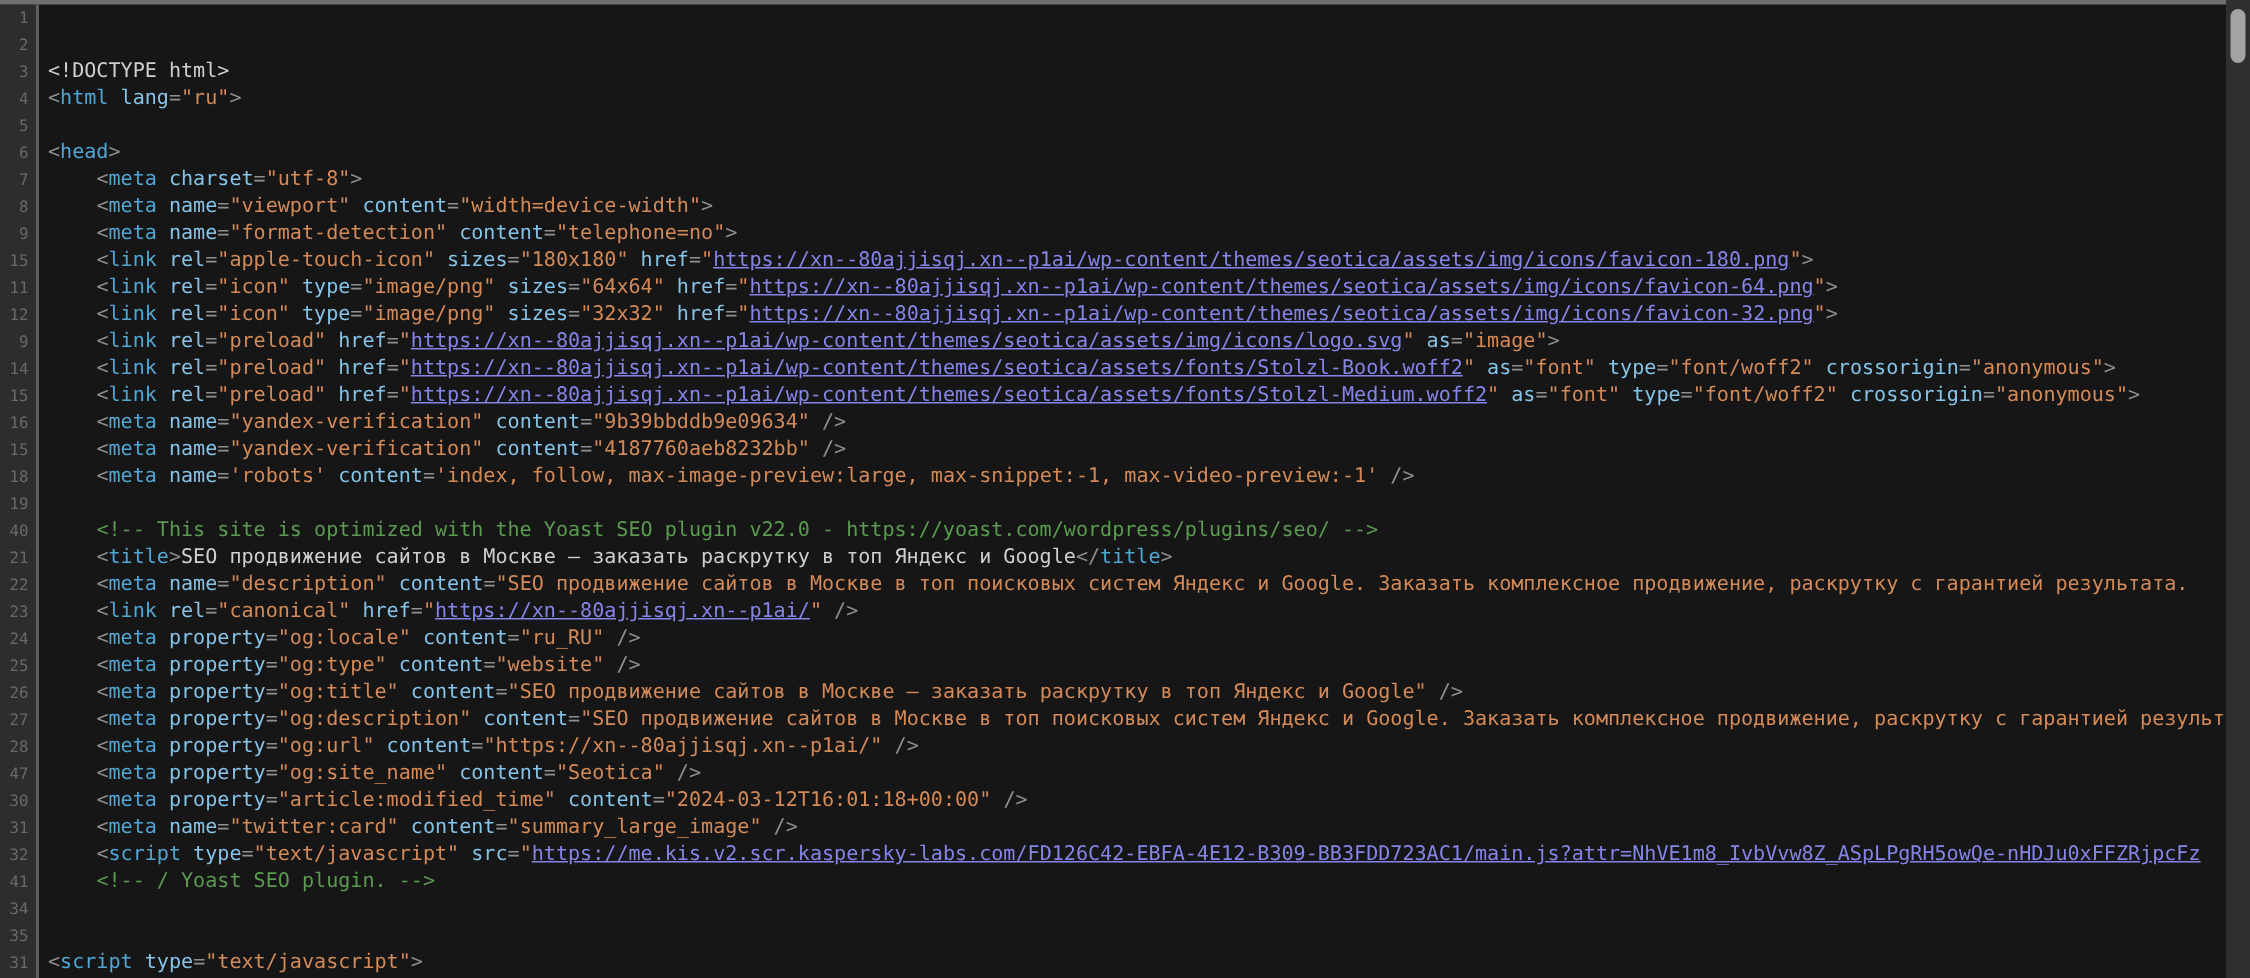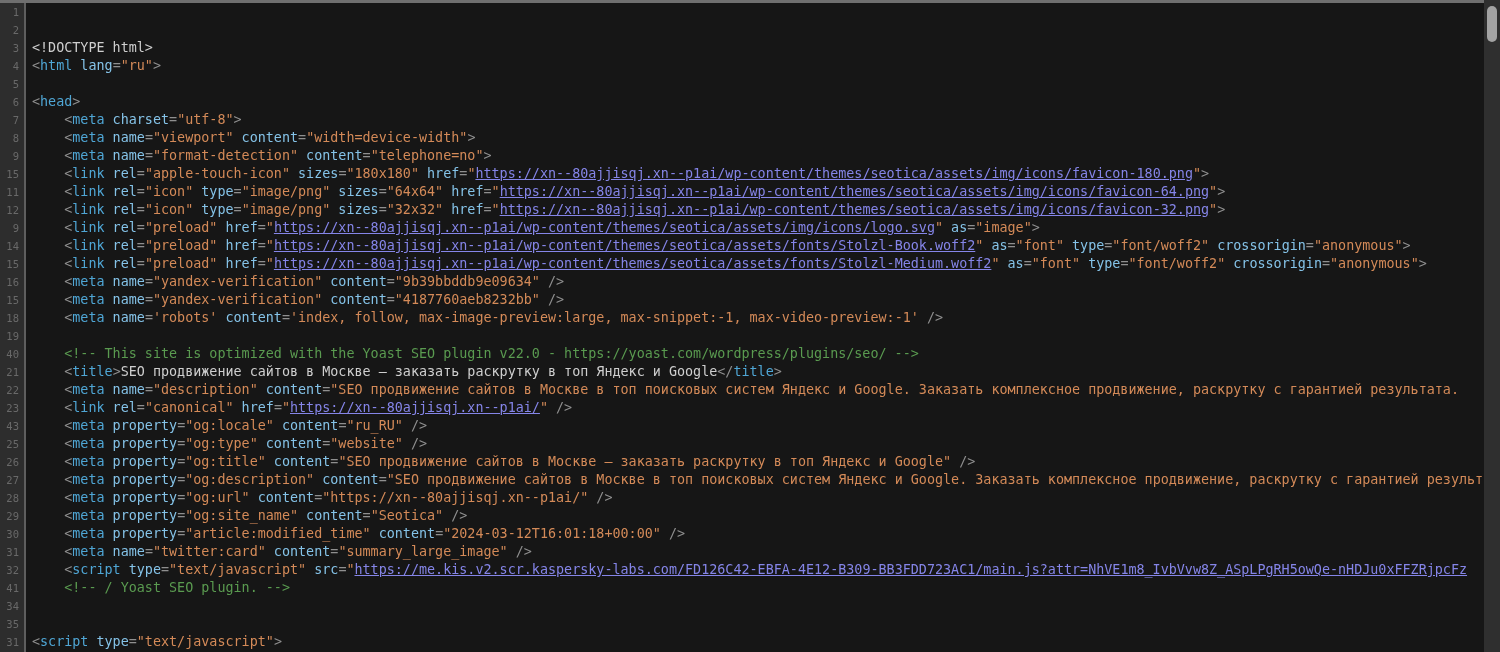--- a/index.html
+++ b/index.html
@@ -45,26 +45,26 @@
         <div class="ln">14</div>
         <div class="ln">15</div>
         <div class="ln">16</div>
         <div class="ln">15</div>
         <div class="ln">18</div>
         <div class="ln">19</div>
         <div class="ln">40</div>
         <div class="ln">21</div>
         <div class="ln">22</div>
         <div class="ln">23</div>
-        <div class="ln">43</div>
+        <div class="ln">24</div>
         <div class="ln">25</div>
         <div class="ln">26</div>
         <div class="ln">27</div>
         <div class="ln">28</div>
-        <div class="ln">29</div>
+        <div class="ln">47</div>
         <div class="ln">30</div>
         <div class="ln">31</div>
         <div class="ln">32</div>
         <div class="ln">41</div>
         <div class="ln">34</div>
         <div class="ln">35</div>
         <div class="ln">31</div>
       </div>
     <div class="code"><div class="cl">&nbsp;</div><div class="cl">&nbsp;</div><div class="cl"><span class="tk-x">&lt;!DOCTYPE html&gt;</span></div><div class="cl"><span class="tk-p">&lt;</span><span class="tk-t">html</span><span class="tk-a"> lang</span><span class="tk-p">=</span><span class="tk-s">"ru"</span><span class="tk-p">&gt;</span></div><div class="cl">&nbsp;</div><div class="cl"><span class="tk-p">&lt;</span><span class="tk-t">head</span><span class="tk-p">&gt;</span></div><div class="cl"><span class="tk-x">    </span><span class="tk-p">&lt;</span><span class="tk-t">meta</span><span class="tk-a"> charset</span><span class="tk-p">=</span><span class="tk-s">"utf-8"</span><span class="tk-p">&gt;</span></div><div class="cl"><span class="tk-x">    </span><span class="tk-p">&lt;</span><span class="tk-t">meta</span><span class="tk-a"> name</span><span class="tk-p">=</span><span class="tk-s">"viewport"</span><span class="tk-a"> content</span><span class="tk-p">=</span><span class="tk-s">"width=device-width"</span><span class="tk-p">&gt;</span></div><div class="cl"><span class="tk-x">    </span><span class="tk-p">&lt;</span><span class="tk-t">meta</span><span class="tk-a"> name</span><span class="tk-p">=</span><span class="tk-s">"format-detection"</span><span class="tk-a"> content</span><span class="tk-p">=</span><span class="tk-s">"telephone=no"</span><span class="tk-p">&gt;</span></div><div class="cl"><span class="tk-x">    </span><span class="tk-p">&lt;</span><span class="tk-t">link</span><span class="tk-a"> rel</span><span class="tk-p">=</span><span class="tk-s">"apple-touch-icon"</span><span class="tk-a"> sizes</span><span class="tk-p">=</span><span class="tk-s">"180x180"</span><span class="tk-a"> href</span><span class="tk-p">=</span><span class="tk-s">"</span><span class="tk-l">https://xn--80ajjisqj.xn--p1ai/wp-content/themes/seotica/assets/img/icons/favicon-180.png</span><span class="tk-s">"</span><span class="tk-p">&gt;</span></div><div class="cl"><span class="tk-x">    </span><span class="tk-p">&lt;</span><span class="tk-t">link</span><span class="tk-a"> rel</span><span class="tk-p">=</span><span class="tk-s">"icon"</span><span class="tk-a"> type</span><span class="tk-p">=</span><span class="tk-s">"image/png"</span><span class="tk-a"> sizes</span><span class="tk-p">=</span><span class="tk-s">"64x64"</span><span class="tk-a"> href</span><span class="tk-p">=</span><span class="tk-s">"</span><span class="tk-l">https://xn--80ajjisqj.xn--p1ai/wp-content/themes/seotica/assets/img/icons/favicon-64.png</span><span class="tk-s">"</span><span class="tk-p">&gt;</span></div><div class="cl"><span class="tk-x">    </span><span class="tk-p">&lt;</span><span class="tk-t">link</span><span class="tk-a"> rel</span><span class="tk-p">=</span><span class="tk-s">"icon"</span><span class="tk-a"> type</span><span class="tk-p">=</span><span class="tk-s">"image/png"</span><span class="tk-a"> sizes</span><span class="tk-p">=</span><span class="tk-s">"32x32"</span><span class="tk-a"> href</span><span class="tk-p">=</span><span class="tk-s">"</span><span class="tk-l">https://xn--80ajjisqj.xn--p1ai/wp-content/themes/seotica/assets/img/icons/favicon-32.png</span><span class="tk-s">"</span><span class="tk-p">&gt;</span></div><div class="cl"><span class="tk-x">    </span><span class="tk-p">&lt;</span><span class="tk-t">link</span><span class="tk-a"> rel</span><span class="tk-p">=</span><span class="tk-s">"preload"</span><span class="tk-a"> href</span><span class="tk-p">=</span><span class="tk-s">"</span><span class="tk-l">https://xn--80ajjisqj.xn--p1ai/wp-content/themes/seotica/assets/img/icons/logo.svg</span><span class="tk-s">"</span><span class="tk-a"> as</span><span class="tk-p">=</span><span class="tk-s">"image"</span><span class="tk-p">&gt;</span></div><div class="cl"><span class="tk-x">    </span><span class="tk-p">&lt;</span><span class="tk-t">link</span><span class="tk-a"> rel</span><span class="tk-p">=</span><span class="tk-s">"preload"</span><span class="tk-a"> href</span><span class="tk-p">=</span><span class="tk-s">"</span><span class="tk-l">https://xn--80ajjisqj.xn--p1ai/wp-content/themes/seotica/assets/fonts/Stolzl-Book.woff2</span><span class="tk-s">"</span><span class="tk-a"> as</span><span class="tk-p">=</span><span class="tk-s">"font"</span><span class="tk-a"> type</span><span class="tk-p">=</span><span class="tk-s">"font/woff2"</span><span class="tk-a"> crossorigin</span><span class="tk-p">=</span><span class="tk-s">"anonymous"</span><span class="tk-p">&gt;</span></div><div class="cl"><span class="tk-x">    </span><span class="tk-p">&lt;</span><span class="tk-t">link</span><span class="tk-a"> rel</span><span class="tk-p">=</span><span class="tk-s">"preload"</span><span class="tk-a"> href</span><span class="tk-p">=</span><span class="tk-s">"</span><span class="tk-l">https://xn--80ajjisqj.xn--p1ai/wp-content/themes/seotica/assets/fonts/Stolzl-Medium.woff2</span><span class="tk-s">"</span><span class="tk-a"> as</span><span class="tk-p">=</span><span class="tk-s">"font"</span><span class="tk-a"> type</span><span class="tk-p">=</span><span class="tk-s">"font/woff2"</span><span class="tk-a"> crossorigin</span><span class="tk-p">=</span><span class="tk-s">"anonymous"</span><span class="tk-p">&gt;</span></div><div class="cl"><span class="tk-x">    </span><span class="tk-p">&lt;</span><span class="tk-t">meta</span><span class="tk-a"> name</span><span class="tk-p">=</span><span class="tk-s">"yandex-verification"</span><span class="tk-a"> content</span><span class="tk-p">=</span><span class="tk-s">"9b39bbddb9e09634"</span><span class="tk-p"> /&gt;</span></div><div class="cl"><span class="tk-x">    </span><span class="tk-p">&lt;</span><span class="tk-t">meta</span><span class="tk-a"> name</span><span class="tk-p">=</span><span class="tk-s">"yandex-verification"</span><span class="tk-a"> content</span><span class="tk-p">=</span><span class="tk-s">"4187760aeb8232bb"</span><span class="tk-p"> /&gt;</span></div><div class="cl"><span class="tk-x">    </span><span class="tk-p">&lt;</span><span class="tk-t">meta</span><span class="tk-a"> name</span><span class="tk-p">=</span><span class="tk-s">'robots'</span><span class="tk-a"> content</span><span class="tk-p">=</span><span class="tk-s">'index, follow, max-image-preview:large, max-snippet:-1, max-video-preview:-1'</span><span class="tk-p"> /&gt;</span></div><div class="cl">&nbsp;</div><div class="cl"><span class="tk-x">    </span><span class="tk-c">&lt;!-- This site is optimized with the Yoast SEO plugin v22.0 - https://yoast.com/wordpress/plugins/seo/ --&gt;</span></div><div class="cl"><span class="tk-x">    </span><span class="tk-p">&lt;</span><span class="tk-t">title</span><span class="tk-p">&gt;</span><span class="tk-x">SEO продвижение сайтов в Москве — заказать раскрутку в топ Яндекс и Google</span><span class="tk-p">&lt;/</span><span class="tk-t">title</span><span class="tk-p">&gt;</span></div><div class="cl"><span class="tk-x">    </span><span class="tk-p">&lt;</span><span class="tk-t">meta</span><span class="tk-a"> name</span><span class="tk-p">=</span><span class="tk-s">"description"</span><span class="tk-a"> content</span><span class="tk-p">=</span><span class="tk-s">"SEO продвижение сайтов в Москве в топ поисковых систем Яндекс и Google. Заказать комплексное продвижение, раскрутку с гарантией результата.</span></div><div class="cl"><span class="tk-x">    </span><span class="tk-p">&lt;</span><span class="tk-t">link</span><span class="tk-a"> rel</span><span class="tk-p">=</span><span class="tk-s">"canonical"</span><span class="tk-a"> href</span><span class="tk-p">=</span><span class="tk-s">"</span><span class="tk-l">https://xn--80ajjisqj.xn--p1ai/</span><span class="tk-s">"</span><span class="tk-p"> /&gt;</span></div><div class="cl"><span class="tk-x">    </span><span class="tk-p">&lt;</span><span class="tk-t">meta</span><span class="tk-a"> property</span><span class="tk-p">=</span><span class="tk-s">"og:locale"</span><span class="tk-a"> content</span><span class="tk-p">=</span><span class="tk-s">"ru_RU"</span><span class="tk-p"> /&gt;</span></div><div class="cl"><span class="tk-x">    </span><span class="tk-p">&lt;</span><span class="tk-t">meta</span><span class="tk-a"> property</span><span class="tk-p">=</span><span class="tk-s">"og:type"</span><span class="tk-a"> content</span><span class="tk-p">=</span><span class="tk-s">"website"</span><span class="tk-p"> /&gt;</span></div><div class="cl"><span class="tk-x">    </span><span class="tk-p">&lt;</span><span class="tk-t">meta</span><span class="tk-a"> property</span><span class="tk-p">=</span><span class="tk-s">"og:title"</span><span class="tk-a"> content</span><span class="tk-p">=</span><span class="tk-s">"SEO продвижение сайтов в Москве — заказать раскрутку в топ Яндекс и Google"</span><span class="tk-p"> /&gt;</span></div><div class="cl"><span class="tk-x">    </span><span class="tk-p">&lt;</span><span class="tk-t">meta</span><span class="tk-a"> property</span><span class="tk-p">=</span><span class="tk-s">"og:description"</span><span class="tk-a"> content</span><span class="tk-p">=</span><span class="tk-s">"SEO продвижение сайтов в Москве в топ поисковых систем Яндекс и Google. Заказать комплексное продвижение, раскрутку с гарантией результата.</span></div><div class="cl"><span class="tk-x">    </span><span class="tk-p">&lt;</span><span class="tk-t">meta</span><span class="tk-a"> property</span><span class="tk-p">=</span><span class="tk-s">"og:url"</span><span class="tk-a"> content</span><span class="tk-p">=</span><span class="tk-s">"https://xn--80ajjisqj.xn--p1ai/"</span><span class="tk-p"> /&gt;</span></div><div class="cl"><span class="tk-x">    </span><span class="tk-p">&lt;</span><span class="tk-t">meta</span><span class="tk-a"> property</span><span class="tk-p">=</span><span class="tk-s">"og:site_name"</span><span class="tk-a"> content</span><span class="tk-p">=</span><span class="tk-s">"Seotica"</span><span class="tk-p"> /&gt;</span></div><div class="cl"><span class="tk-x">    </span><span class="tk-p">&lt;</span><span class="tk-t">meta</span><span class="tk-a"> property</span><span class="tk-p">=</span><span class="tk-s">"article:modified_time"</span><span class="tk-a"> content</span><span class="tk-p">=</span><span class="tk-s">"2024-03-12T16:01:18+00:00"</span><span class="tk-p"> /&gt;</span></div><div class="cl"><span class="tk-x">    </span><span class="tk-p">&lt;</span><span class="tk-t">meta</span><span class="tk-a"> name</span><span class="tk-p">=</span><span class="tk-s">"twitter:card"</span><span class="tk-a"> content</span><span class="tk-p">=</span><span class="tk-s">"summary_large_image"</span><span class="tk-p"> /&gt;</span></div><div class="cl"><span class="tk-x">    </span><span class="tk-p">&lt;</span><span class="tk-t">script</span><span class="tk-a"> type</span><span class="tk-p">=</span><span class="tk-s">"text/javascript"</span><span class="tk-a"> src</span><span class="tk-p">=</span><span class="tk-s">"</span><span class="tk-l">https://me.kis.v2.scr.kaspersky-labs.com/FD126C42-EBFA-4E12-B309-BB3FDD723AC1/main.js?attr=NhVE1m8_IvbVvw8Z_ASpLPgRH5owQe-nHDJu0xFFZRjpcFz</span></div><div class="cl"><span class="tk-x">    </span><span class="tk-c">&lt;!-- / Yoast SEO plugin. --&gt;</span></div><div class="cl">&nbsp;</div><div class="cl">&nbsp;</div><div class="cl"><span class="tk-p">&lt;</span><span class="tk-t">script</span><span class="tk-a"> type</span><span class="tk-p">=</span><span class="tk-s">"text/javascript"</span><span class="tk-p">&gt;</span></div></div>
   </div>

